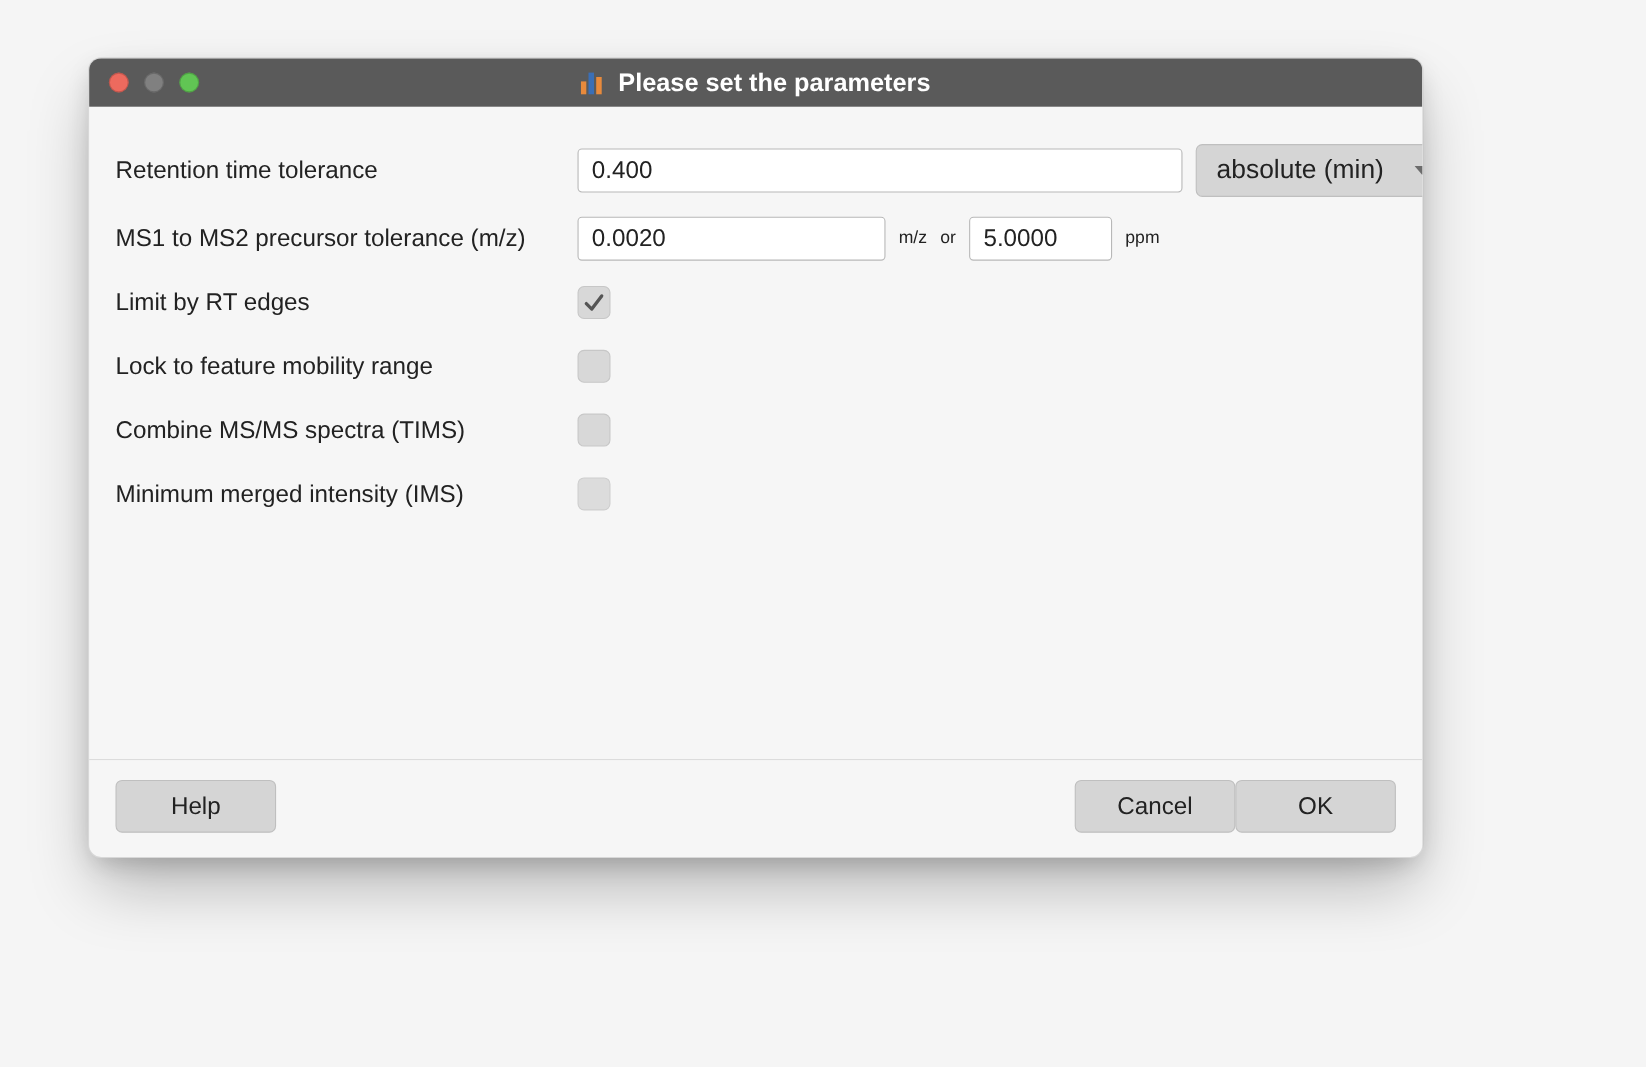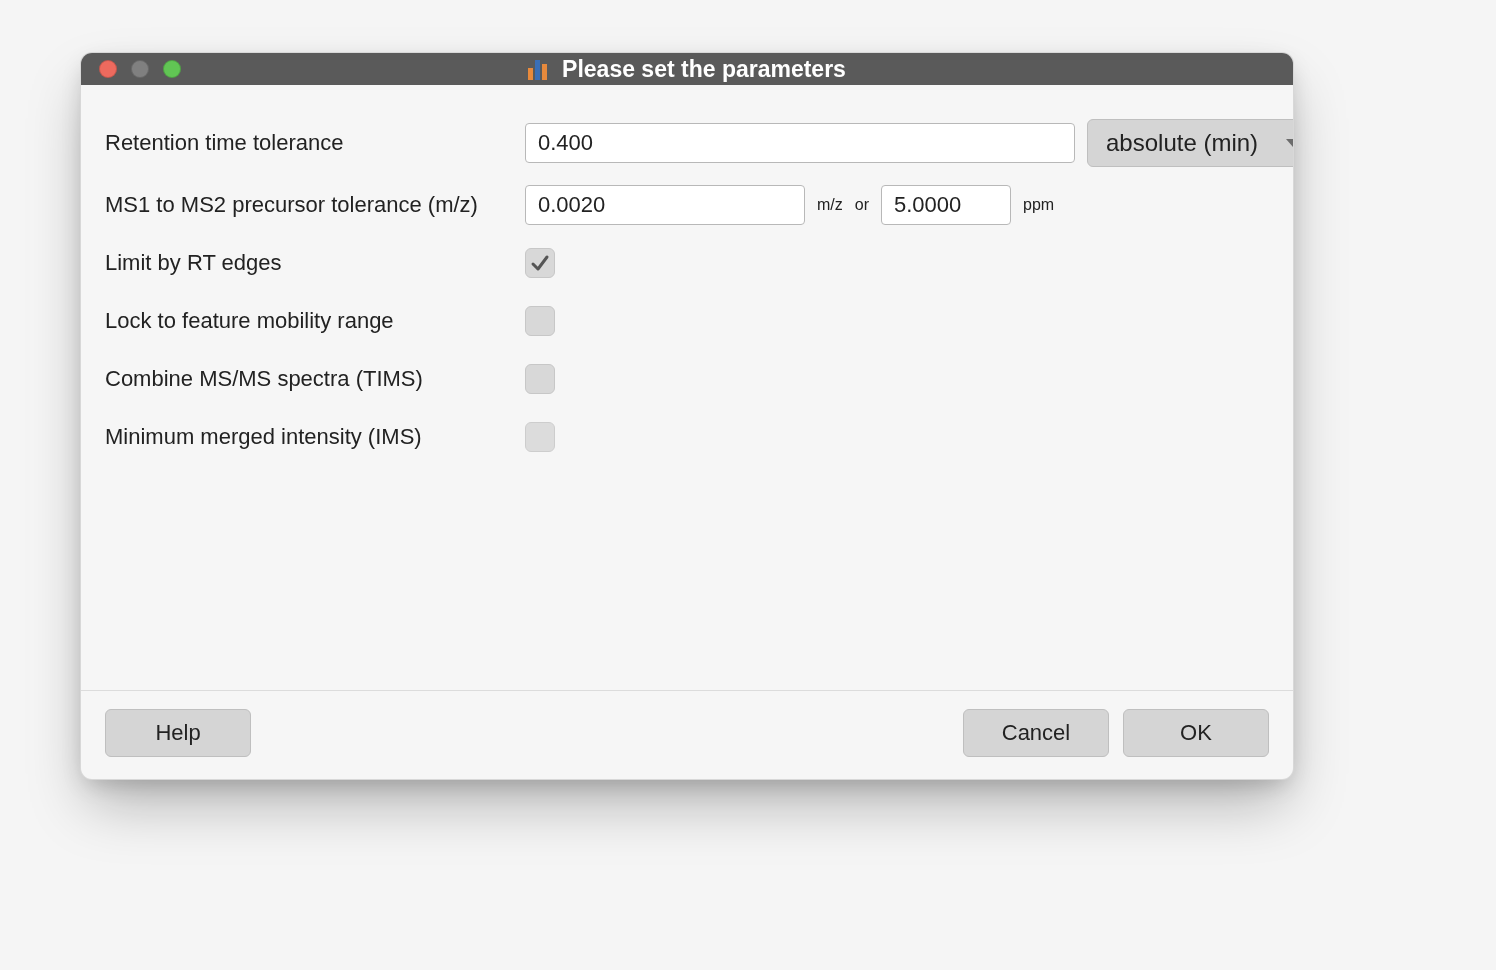--- a/index.html
+++ b/index.html
@@ -35,21 +35,21 @@
     left: 80px; top: 52px;
     width: 1212px; height: 726px;
     background: var(--bg-dialog);
     border-radius: 12px;
     box-shadow: 0 30px 60px -8px var(--shadow), 0 8px 24px -6px rgba(0,0,0,0.20);
     overflow: hidden;
     border: 1px solid rgba(0,0,0,0.12);
     display: flex; flex-direction: column;
   }
   .titlebar {
-    height: 32px;
+    height: 44px;
     background: var(--bg-titlebar);
     display: flex; align-items: center;
     position: relative;
     flex: 0 0 auto;
   }
   .traffic { display: flex; gap: 14px; margin-left: 18px; }
   .traffic .dot {
     width: 18px; height: 18px; border-radius: 50%;
     box-shadow: inset 0 0 0 1px rgba(0,0,0,0.18);
   }
@@ -132,21 +132,20 @@
   }
   .checkbox svg { display: none; }
   .checkbox.checked svg { display: block; }
   .checkbox.disabled { opacity: 0.85; }
 
   .footer {
     flex: 0 0 auto;
     border-top: 1px solid var(--sep);
     padding: 18px 24px 22px 24px;
     display: flex; align-items: center;
-    gap: 14px;
   }
   .footer .spacer { flex: 1 1 auto; }
   .btn {
     height: 46px; min-width: 100px;
     padding: 0 22px;
     border-radius: 6px;
     background: var(--btn-bg);
     border: 1px solid var(--btn-border);
     font-size: 22px;
     display: inline-flex; align-items: center; justify-content: center;

